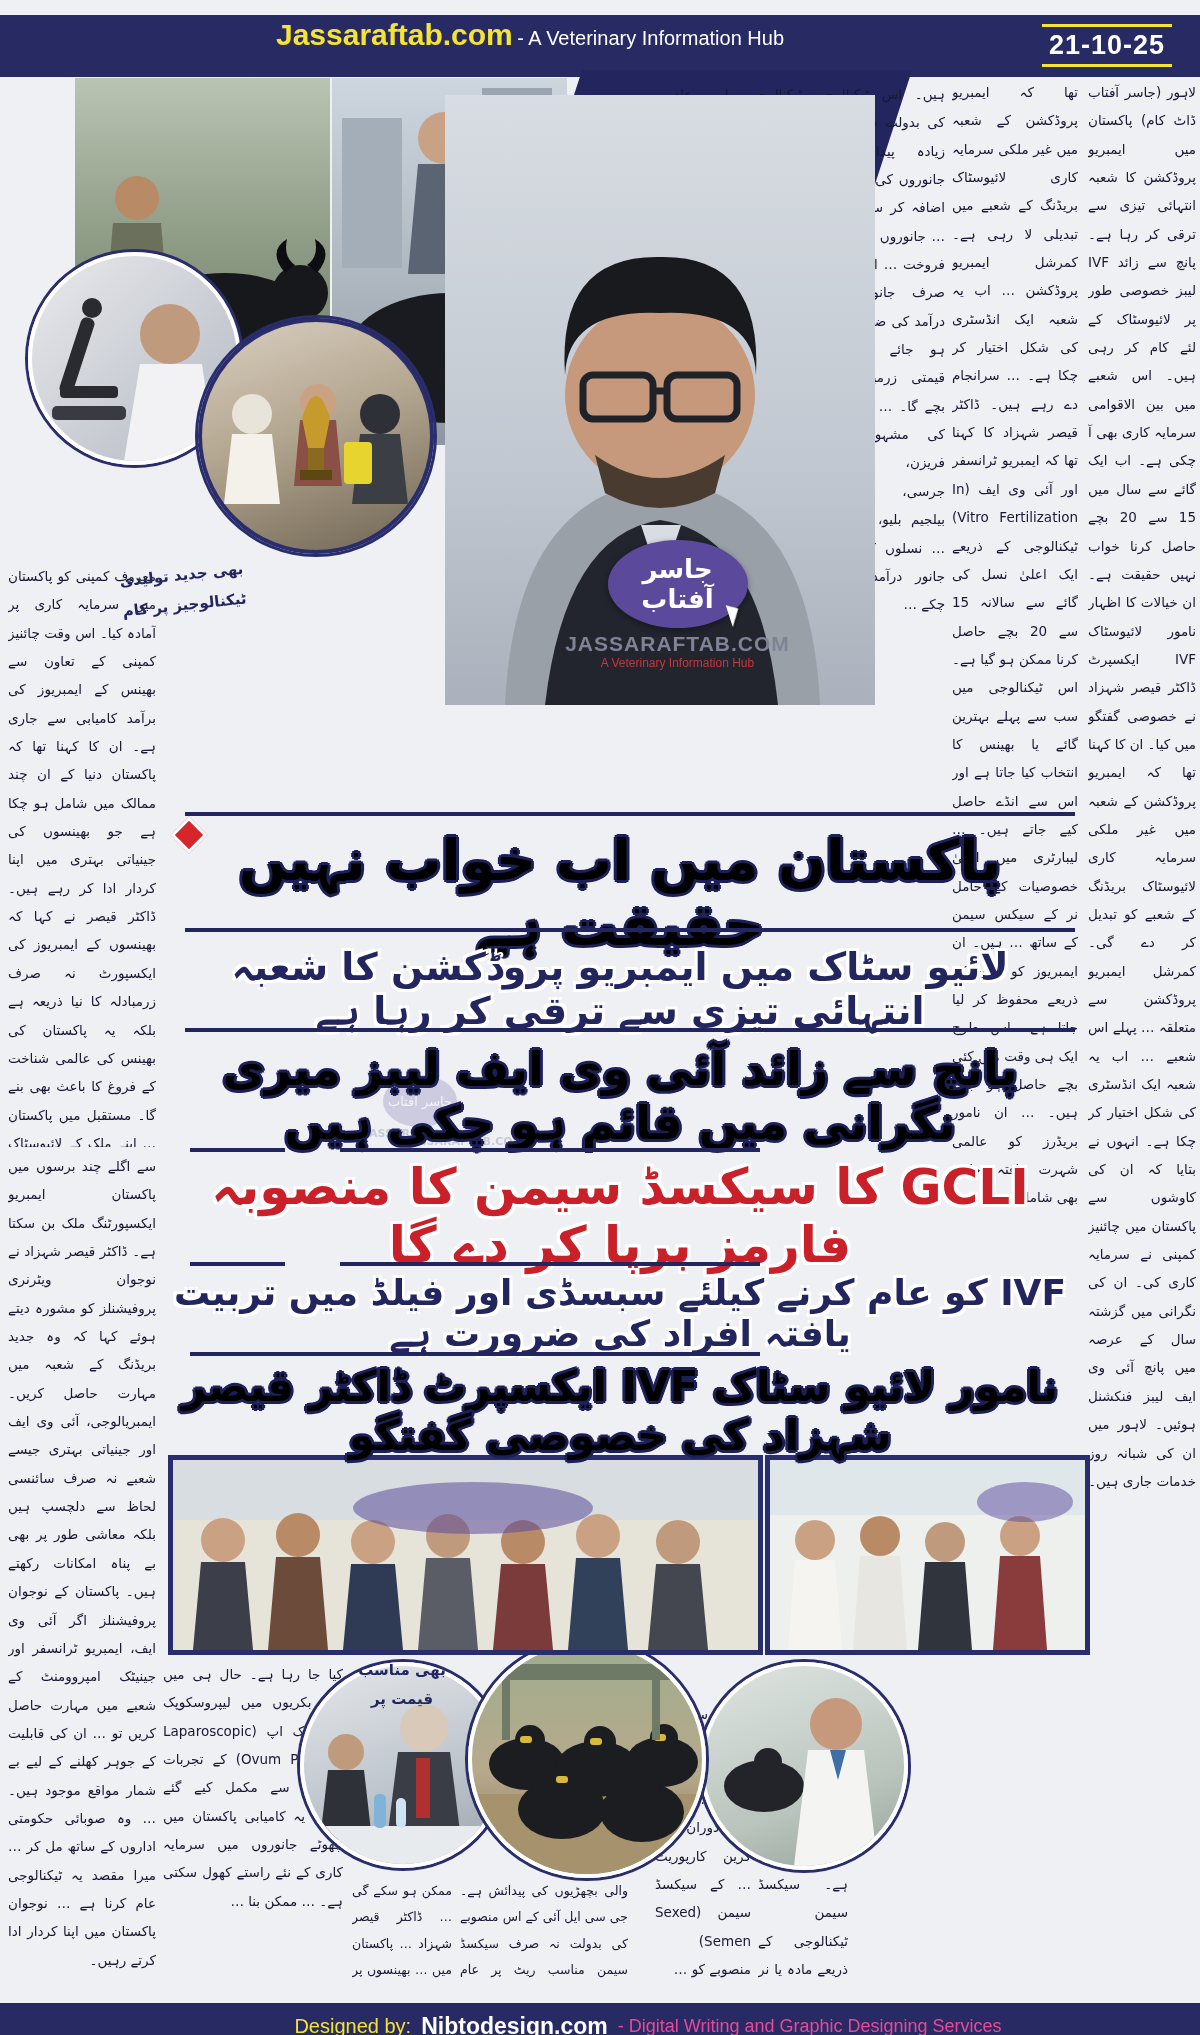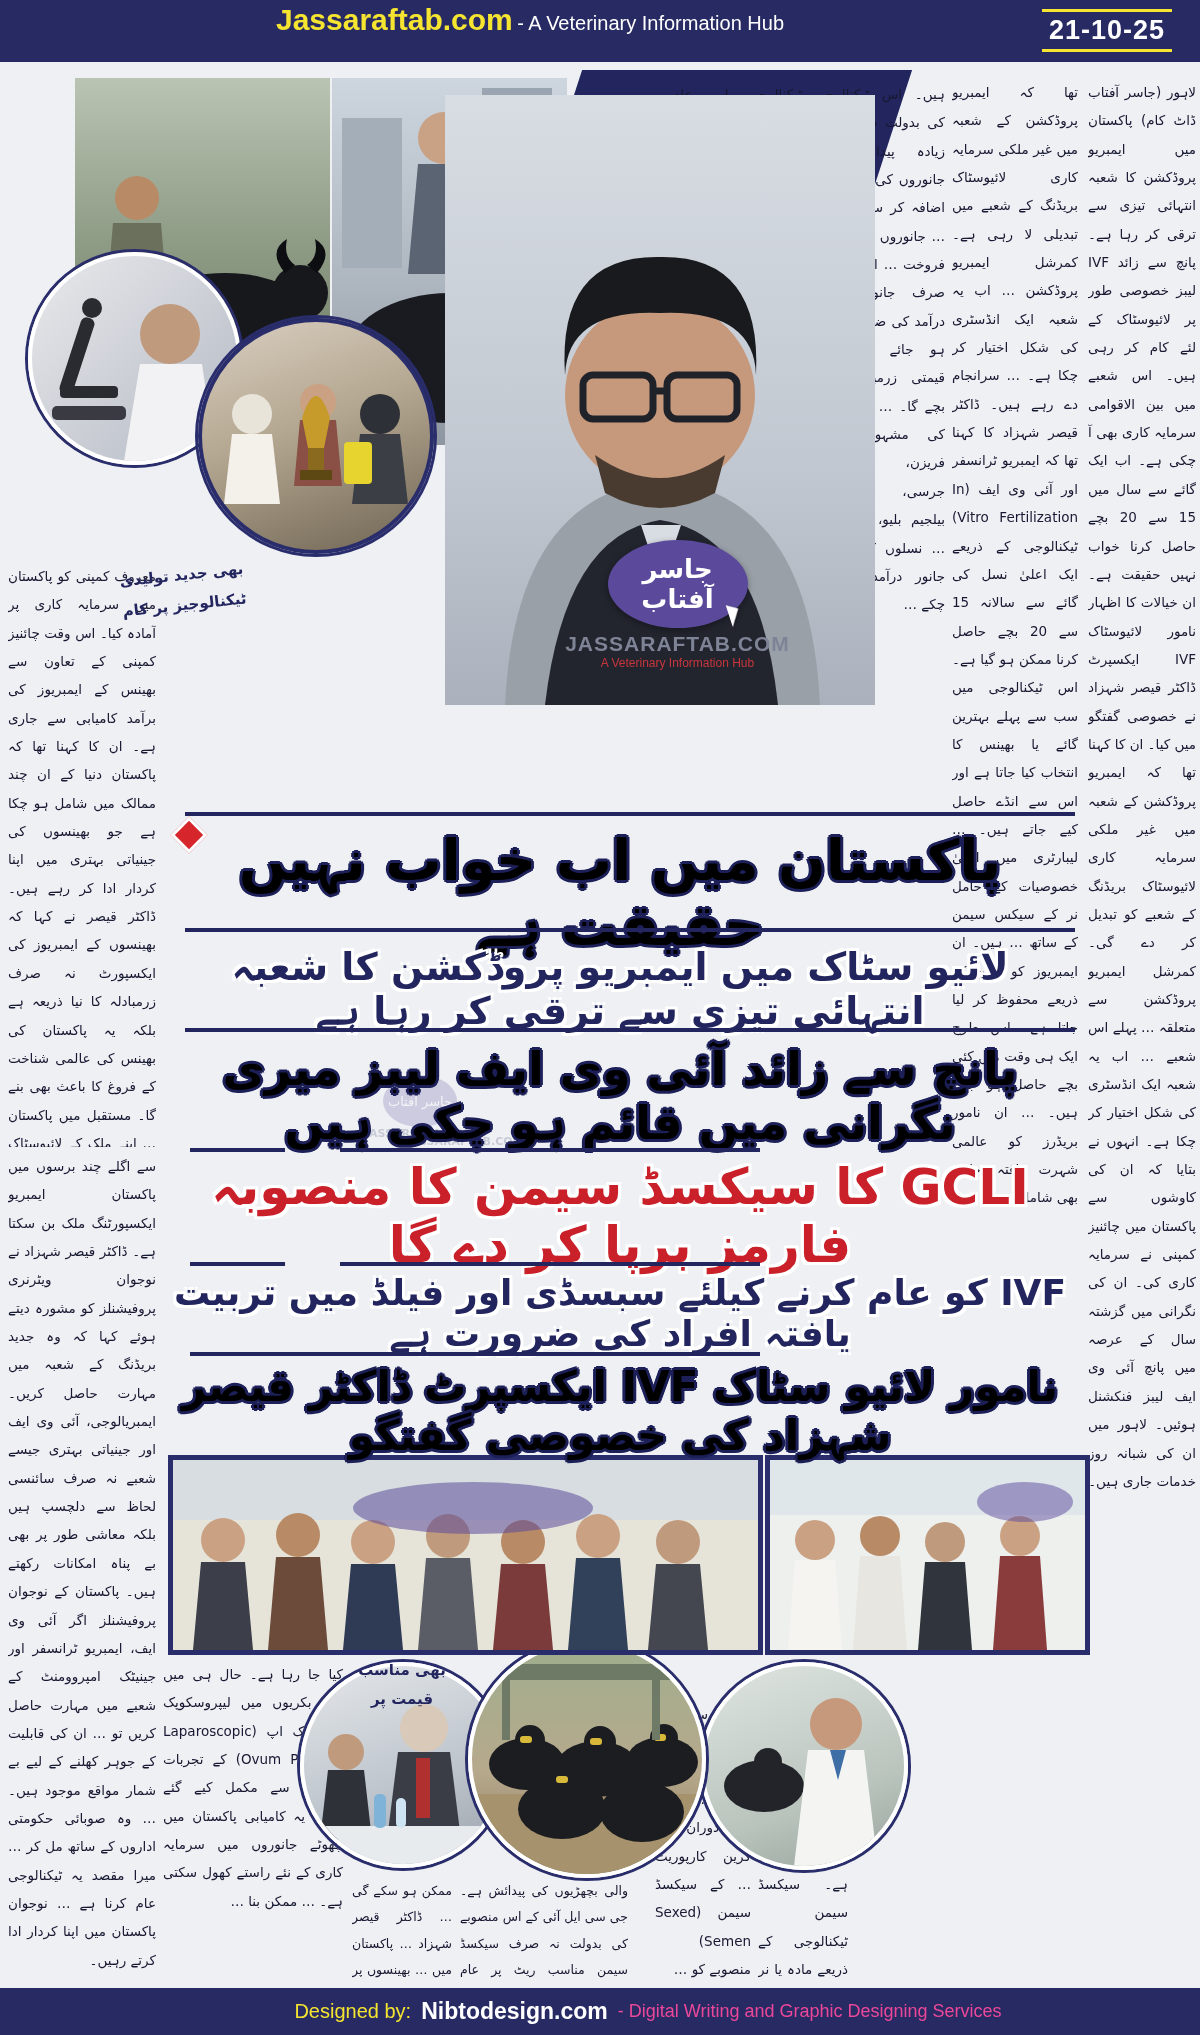--- a/index.html
+++ b/index.html
@@ -1,19 +1,19 @@
 <!DOCTYPE html>
 <html><head>
 <meta charset="utf-8">
 <style>
   html,body{margin:0;padding:0;background:#dfe2e8;}
   #page{position:relative;width:1200px;height:2035px;background:#eef0f4;overflow:hidden;
         font-family:"Liberation Sans",sans-serif;}
   
-  .bar{position:absolute;left:0;width:1200px;background:#272a63;}
+  .bar{position:absolute;left:0;width:1200px;background:#272a63;margin-top:15px;}
   #topbar{top:0;height:62px;}
   #botbar{top:1988px;height:47px;display:flex;align-items:center;justify-content:center;gap:10px;padding-left:48px;}
   .site{color:#f5e430;font-size:30px;font-weight:bold;}
   .tag{color:#ffffff;font-size:20px;}
   .fb{color:#ffffff;font-size:23px;font-weight:bold;}
   #headtext{position:absolute;left:150px;top:2px;width:760px;text-align:center;line-height:1.2;}
   #datebox{position:absolute;right:18px;top:6px;width:150px;text-align:center;}
   #datebox .yl{height:3px;background:#f5e430;margin:3px 10px;}
   #datebox .dt{color:#fff;font-weight:bold;font-size:27px;letter-spacing:1px;}
   #botbar .d1{color:#f5e430;font-size:20px;}

